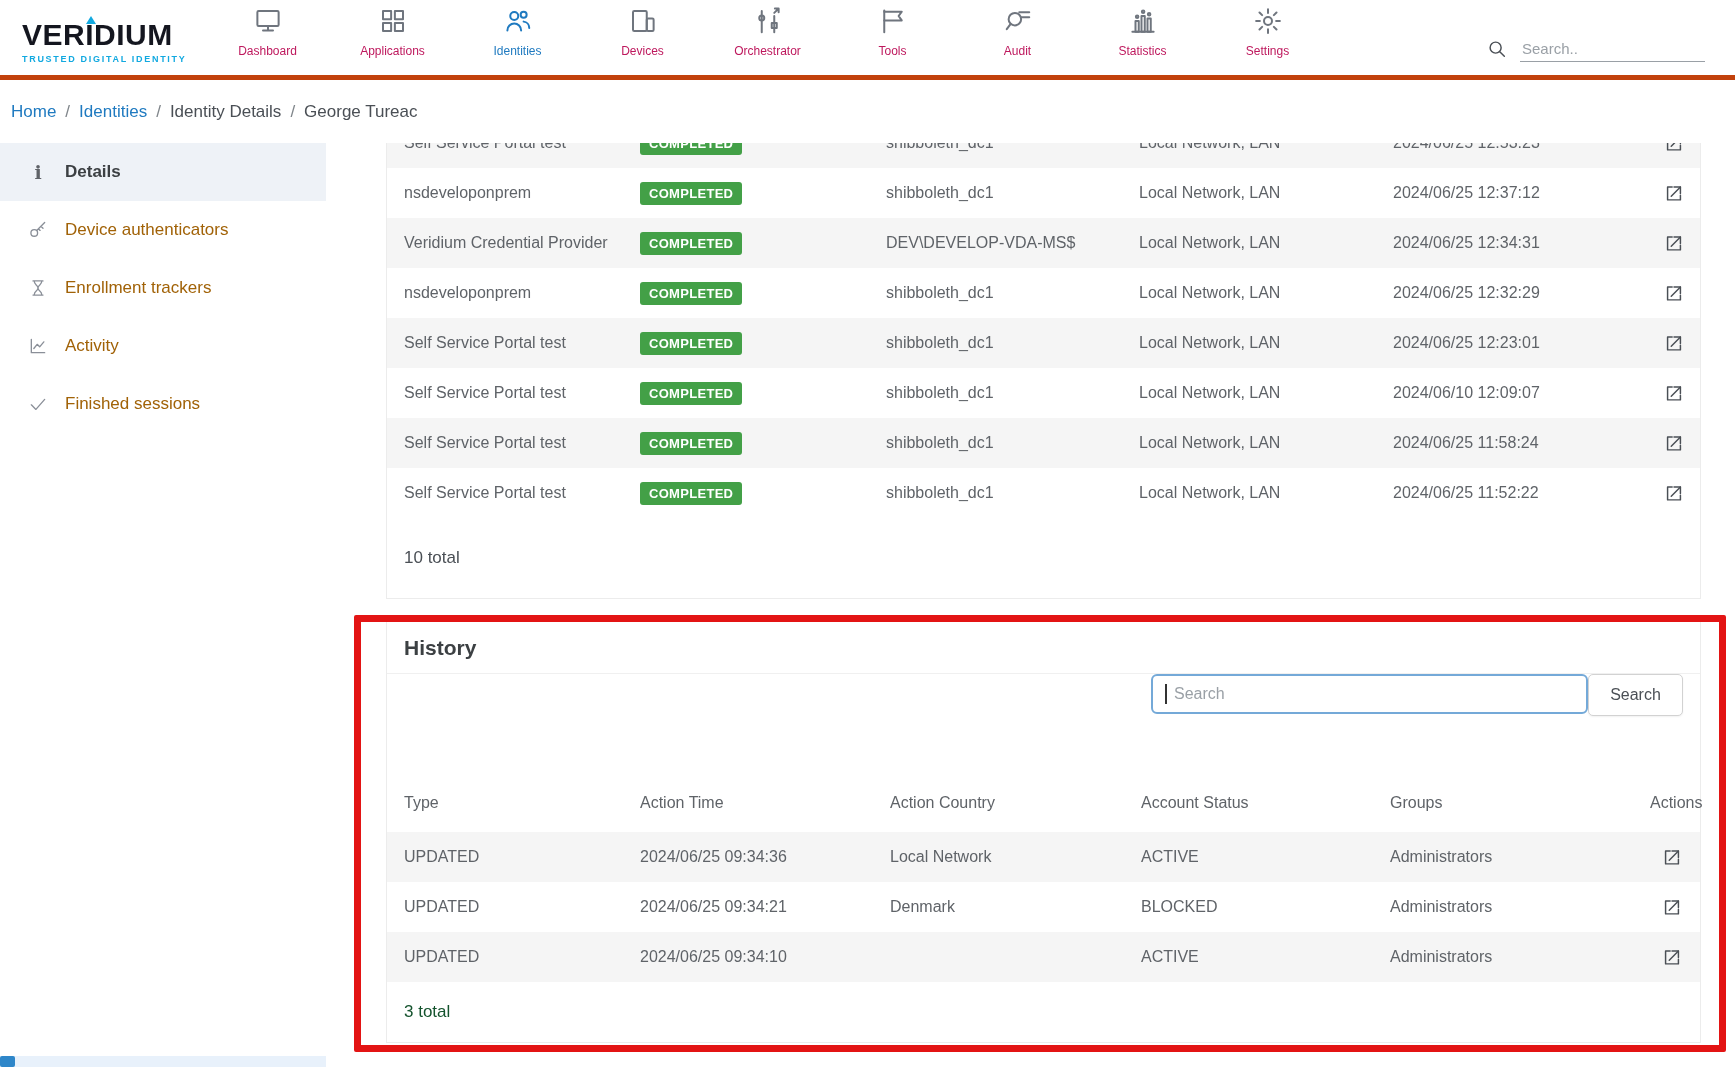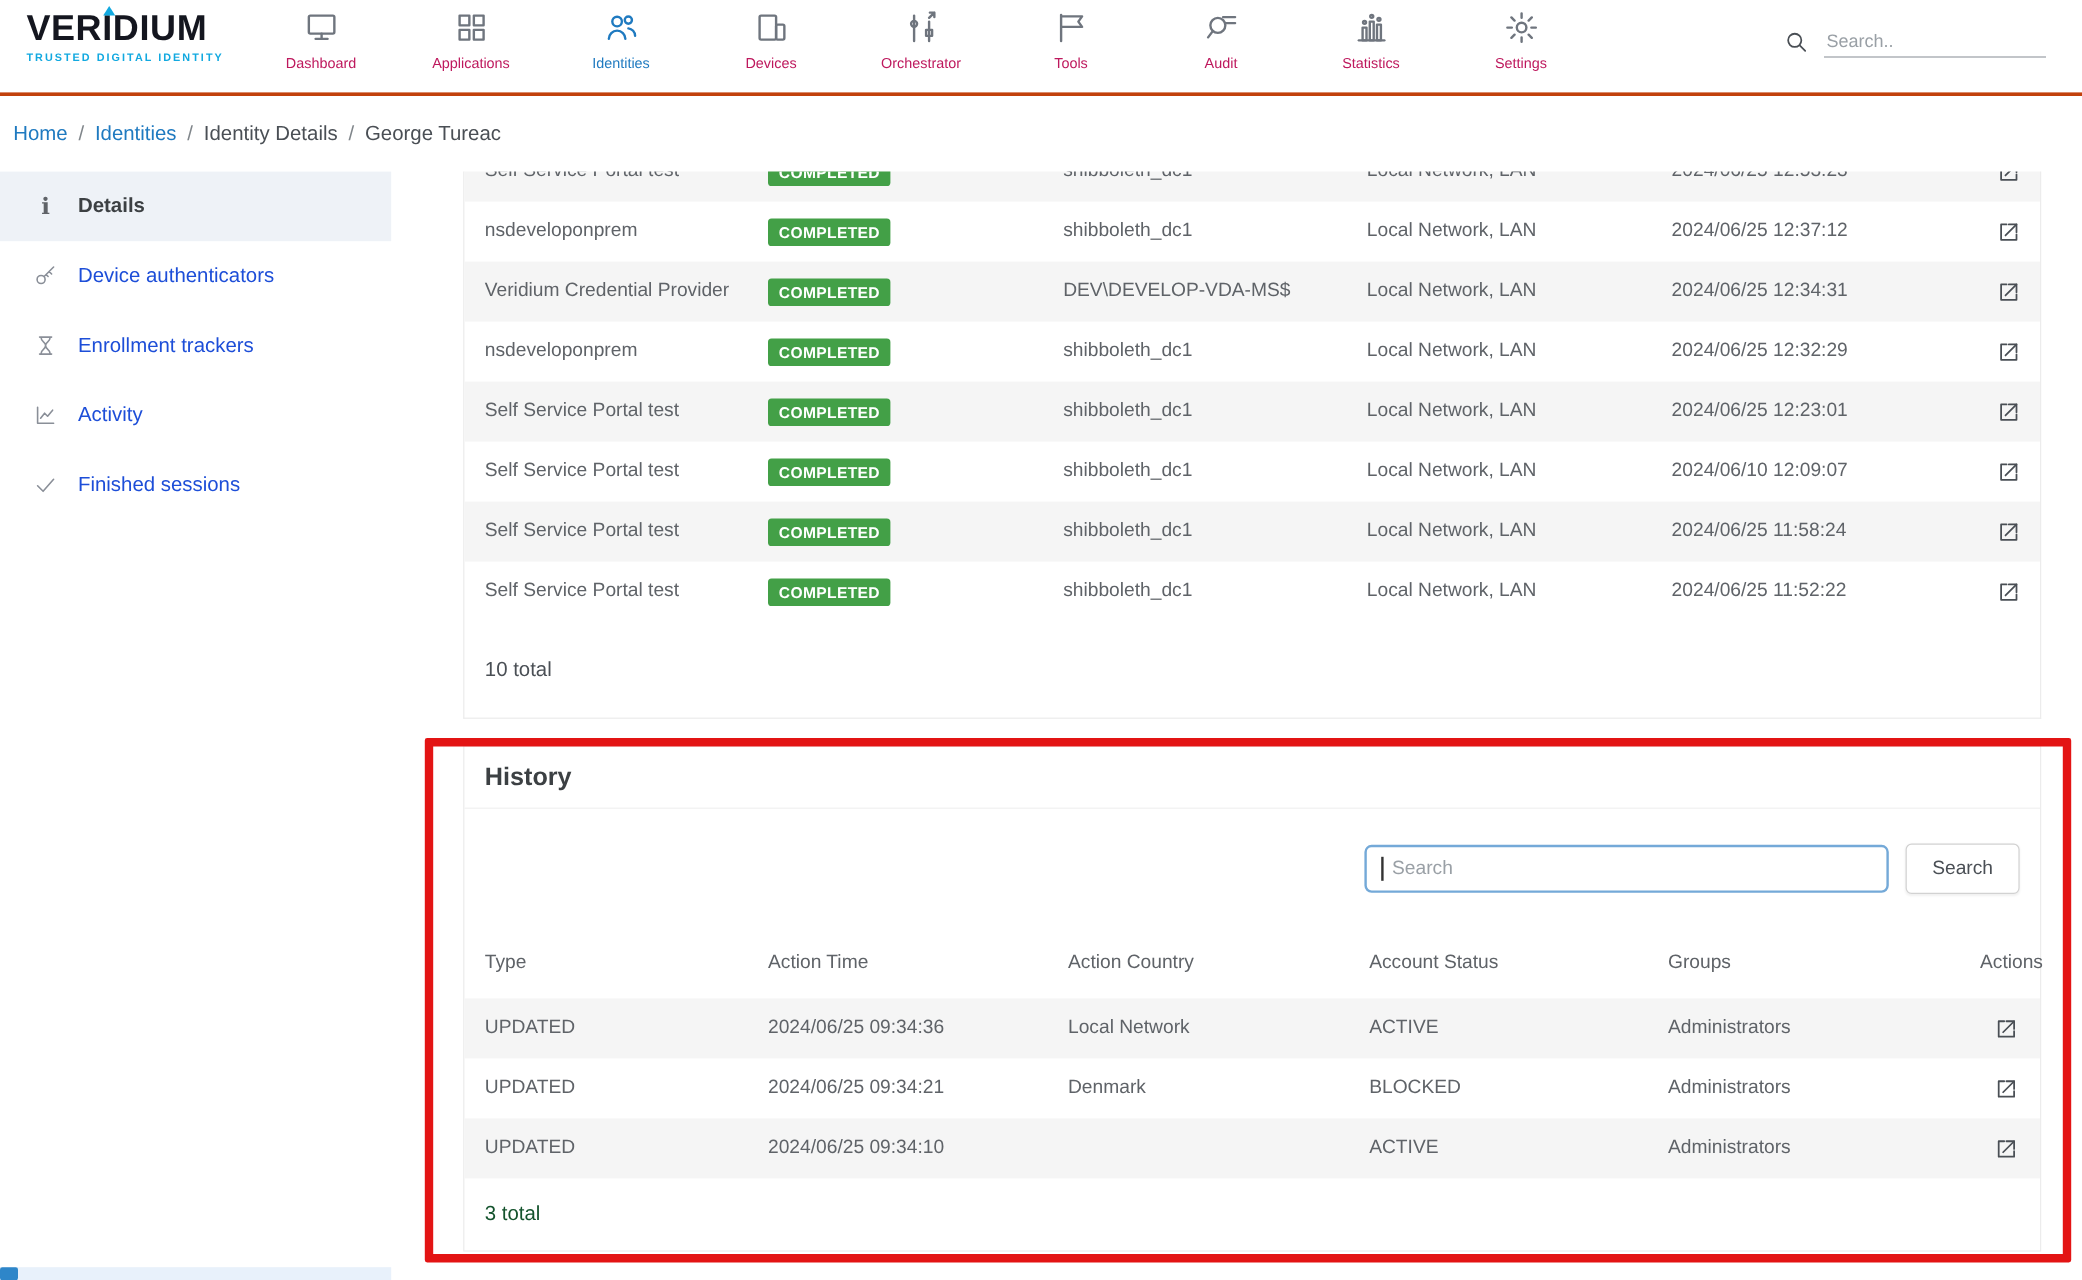--- a/index.html
+++ b/index.html
@@ -1,20 +1,20 @@
 <!DOCTYPE html>
 <html><head>
 <meta charset="utf-8">
 <style>
   *{box-sizing:border-box;margin:0;padding:0}
   html,body{width:1735px;height:1067px}
   body{font-family:"Liberation Sans",sans-serif;background:#fff;position:relative;overflow:hidden;color:#5f6368}
 
   
-  .topnav{height:80px;display:flex;align-items:flex-start;border-bottom:3px solid #c2410c;background:#fff}
+  .topnav{height:80px;display:flex;align-items:center;border-bottom:5px solid #c2410c;background:#fff}
   .logo{width:205px;padding:9px 0 0 22px;cursor:pointer}
   .logo-name{font-size:30px;font-weight:800;color:#14161f;letter-spacing:.5px;line-height:1;white-space:nowrap}
   .logo-mark{position:relative;display:inline-block}
   .logo-mark::before{content:"";position:absolute;top:-4px;left:1px;width:0;height:0;
     border-left:5px solid transparent;border-right:5px solid transparent;border-bottom:8px solid #12a9e0}
   .logo-tagline{font-size:9px;color:#12a9e0;font-weight:bold;letter-spacing:1.7px;margin-top:4px;white-space:nowrap}
   .nav-items{display:flex;height:80px}
   .nav-item{width:125px;display:flex;flex-direction:column;align-items:center;padding-top:8px;gap:8px;color:#be185d;cursor:pointer}
   .nav-item .ni{width:30px;height:30px;color:#6f757e}
   .nav-label{font-size:12px}
@@ -29,21 +29,21 @@
 
   
   .breadcrumb{height:63px;display:flex;align-items:center;padding-left:11px;gap:9px;font-size:17px;background:#fff}
   .crumb-link{color:#1f7ac0;cursor:pointer}
   .crumb-sep{color:#80868b}
   .crumb-plain{color:#4a4f55}
 
   
   .layout{display:flex;height:924px}
   .sidebar{width:326px;flex-shrink:0;position:relative;background:#fff}
-  .side-item{height:58px;display:flex;align-items:center;gap:17px;padding-left:28px;font-size:17px;color:#1d4ed8;cursor:pointer}
+  .side-item{height:58px;display:flex;align-items:center;gap:17px;padding-left:28px;font-size:17px;color:#a16207;cursor:pointer}
   .side-item .si{width:20px;height:20px;color:#8a8f98;flex-shrink:0}
   .side-item.active{background:#eef2f7;color:#3c4043;font-weight:bold}
   .i-glyph{font-family:"DejaVu Serif",serif;font-size:19px;font-weight:bold;color:#5f6368;width:20px;text-align:center;line-height:20px}
   .sidebar-scrollbar{position:absolute;left:0;bottom:0;width:100%;height:11px;background:#e8f1fb}
   .sidebar-scrollbar .thumb{width:15px;height:100%;background:#2e86c9;border-radius:2px;cursor:pointer}
 
   .main{flex:1;padding:0 34px 0 60px;overflow:hidden;position:relative}
 
   .card{background:#fff;border:1px solid #ececec}
   .sessions-card{margin-top:-25px;border-top:none}
@@ -57,21 +57,21 @@
     padding:4px 9px;border-radius:3px;letter-spacing:.3px;width:max-content}
   .cell-end{justify-self:end}
   .launch{width:22px;height:22px;color:#4a4f55;cursor:pointer}
 
   .total-row{height:80px;display:flex;align-items:center;padding:0 17px;font-size:17px;color:#4a4f55}
 
   
   .history-card{margin-top:22px}
   .h-title-row{height:52px;display:flex;align-items:center;padding:0 17px;border-bottom:1px solid #f0f0f0}
   .h-title{font-size:21px;font-weight:bold;color:#3c4043}
-  .h-search-row{height:100px;display:flex;justify-content:flex-end;align-items:center;gap:14px;padding:0 17px}
+  .h-search-row{height:100px;display:flex;justify-content:flex-end;align-items:flex-start;padding:0 17px}
   .h-search-wrap{position:relative}
   .h-search-input{width:437px;height:40px;border:2px solid #74a9d8;border-radius:6px;padding:0 12px 0 21px;font-size:16px;outline:none;color:#333}
   .fake-caret{position:absolute;left:14px;top:10px;width:2px;height:20px;background:#333}
   .h-search-btn{width:95px;height:42px;background:#fff;border:1px solid #d2d2d2;border-radius:5px;font-size:16px;color:#4a4f55;cursor:pointer;box-shadow:0 1px 2px rgba(0,0,0,.06);font-family:"Liberation Sans",sans-serif}
   .h-head{grid-template-columns:236px 250px 251px 249px 260px 1fr;height:58px}
   .h-row{grid-template-columns:236px 250px 251px 249px 260px 1fr;height:50px}
   .h-total{height:60px;display:flex;align-items:center;padding:0 17px;font-size:17px;color:#14532d}
 
   
   .annotation{position:absolute;left:354px;top:615px;width:1372px;height:437px;border:7px solid #e31414;z-index:40;pointer-events:none;border-radius:2px}

